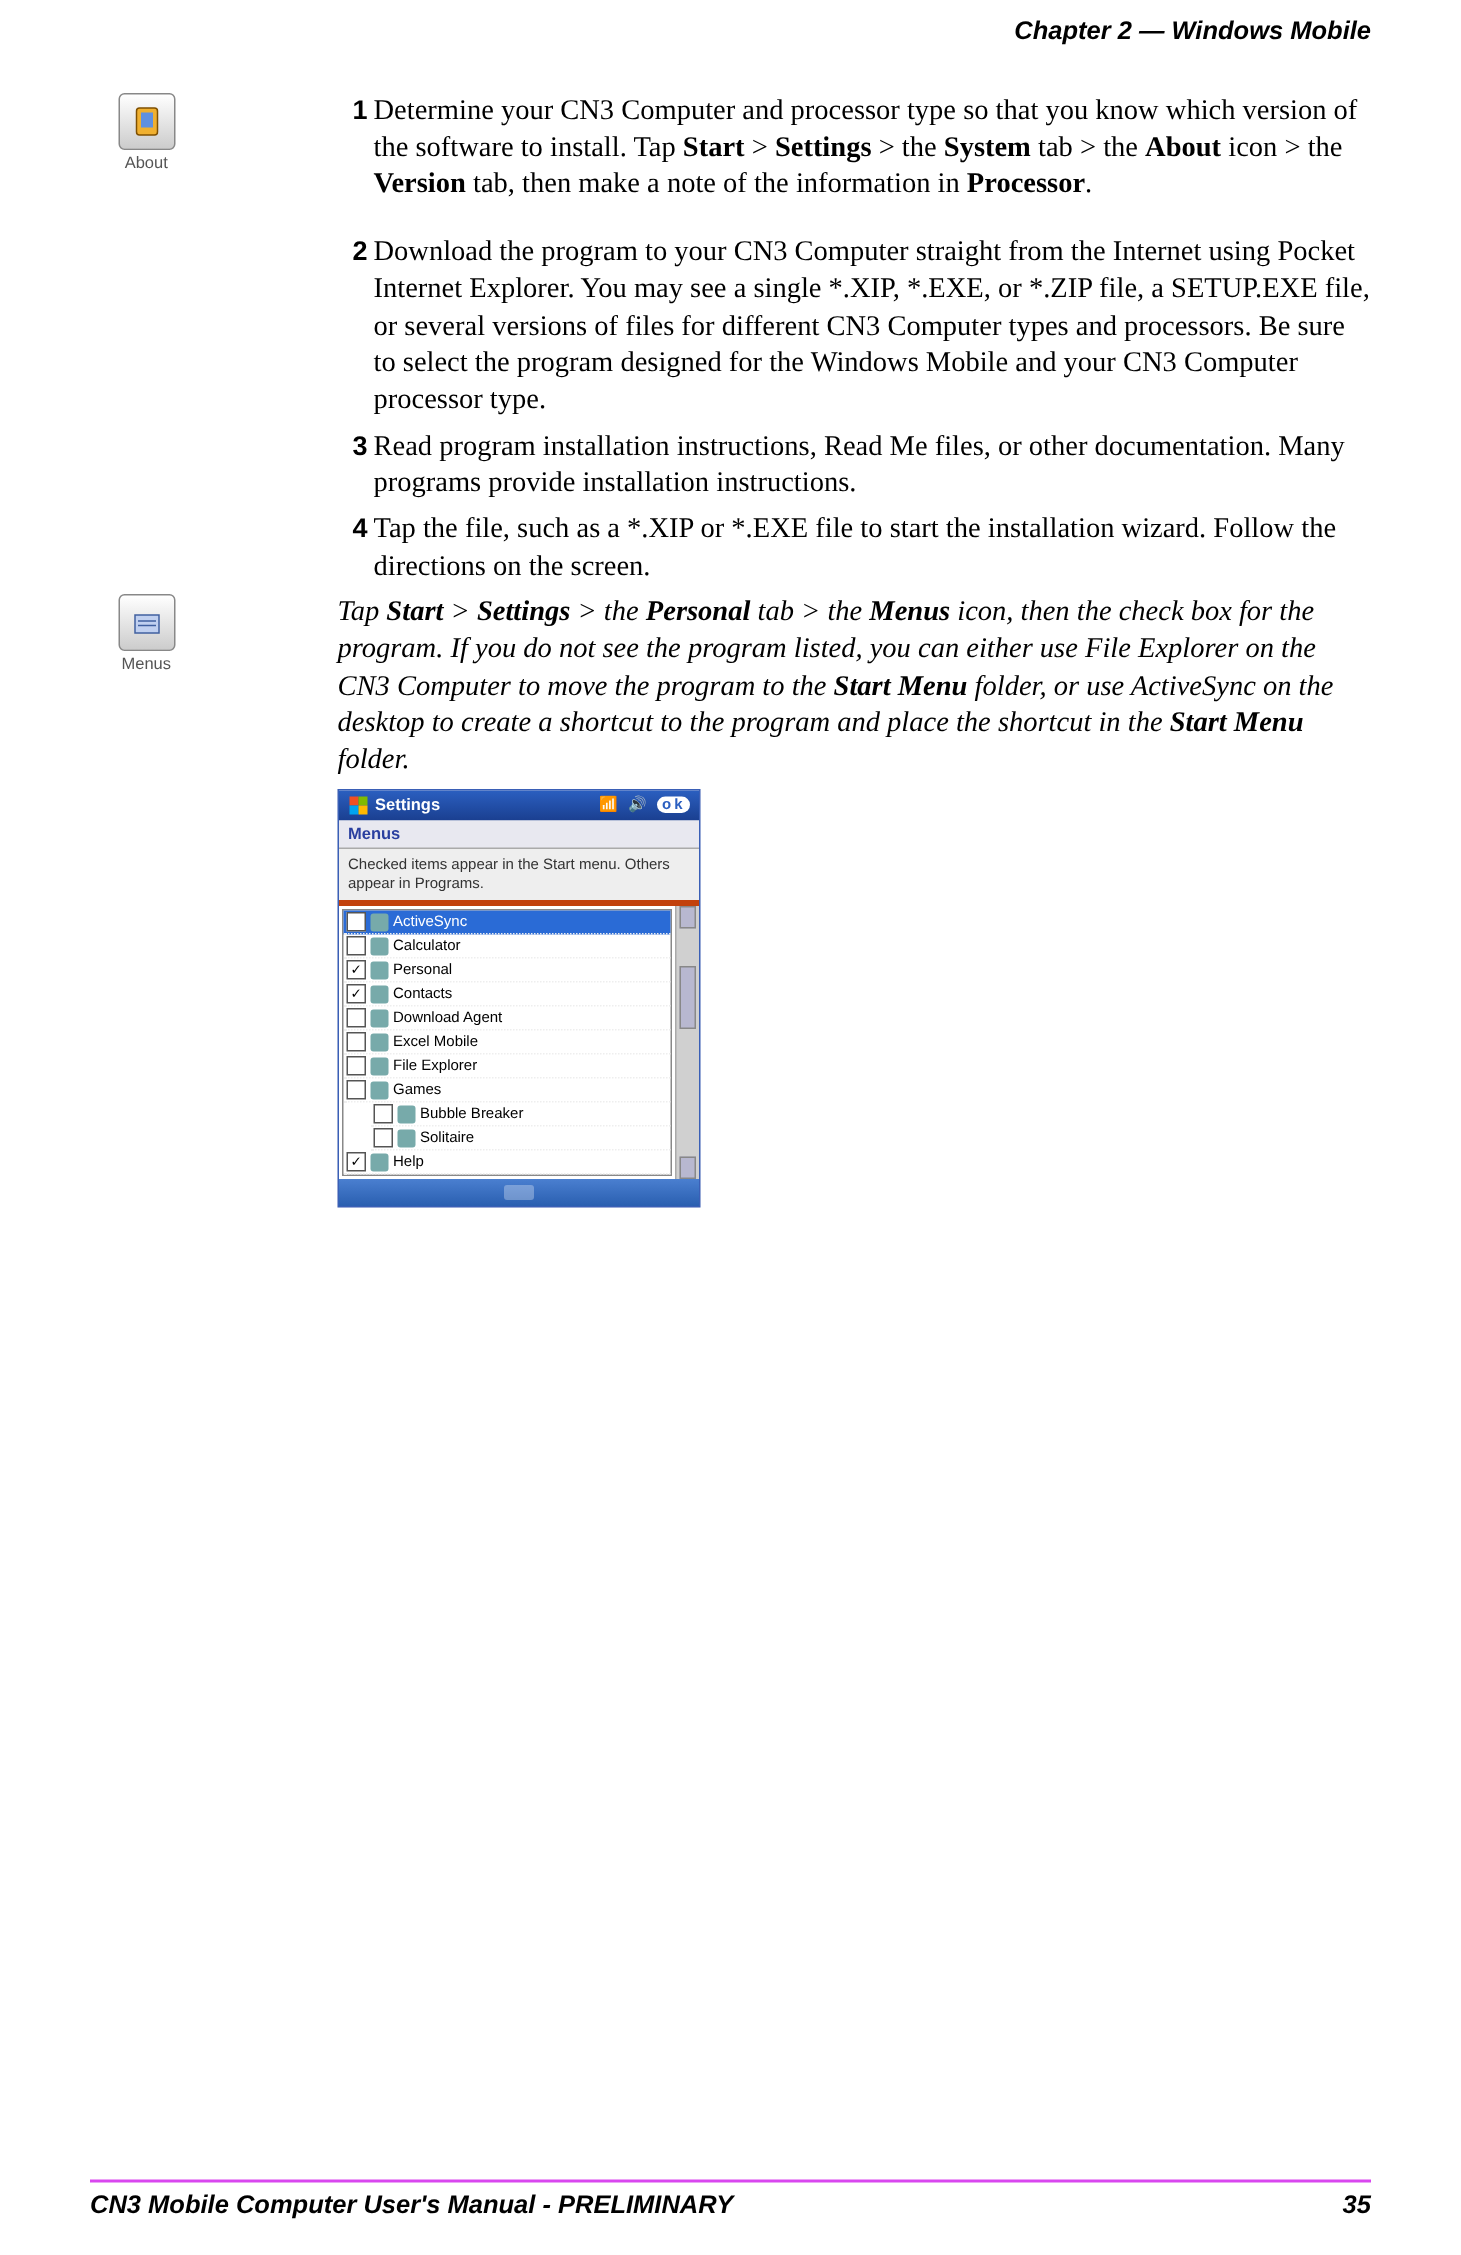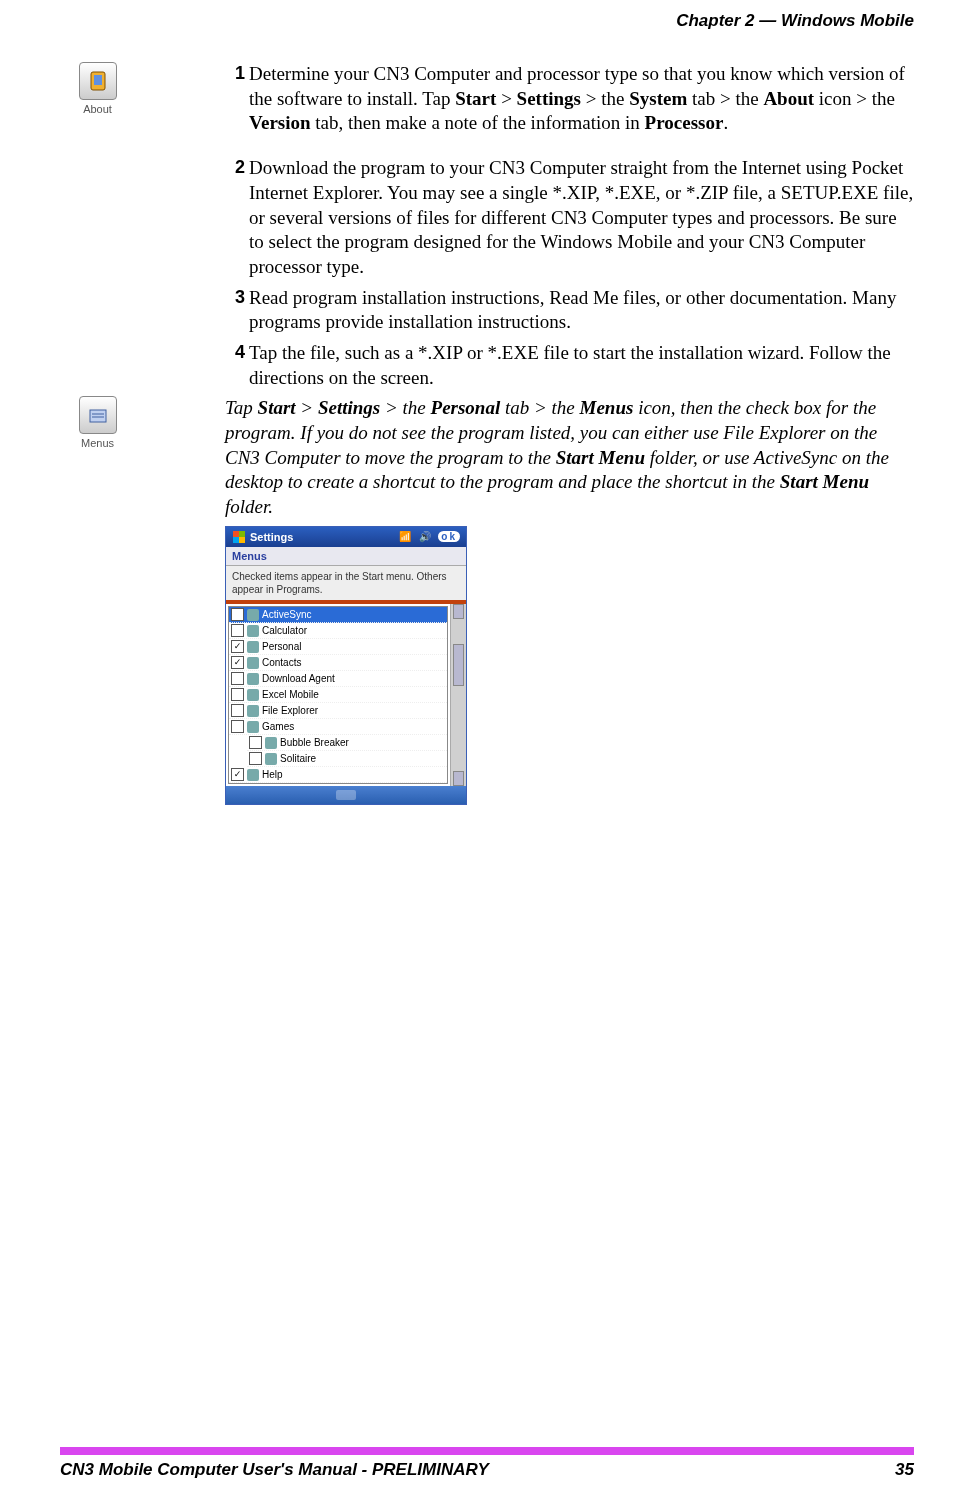--- a/index.html
+++ b/index.html
@@ -174,21 +174,21 @@
     .ss-bottombar span {
       width: 20px; height: 10px;
       background: rgba(255,255,255,0.3);
       border-radius: 2px;
     }
     .footer {
       position: absolute;
       bottom: 22px;
       left: 60px;
       right: 60px;
-      border-top: 8px solid #d946ef;
+      border-top: 2px solid #d946ef;
       padding-top: 4px;
       display: flex;
       justify-content: space-between;
       font-family: Arial, sans-serif;
       font-style: italic;
       font-weight: bold;
       font-size: 17px;
     }
     .indent-child { margin-left: 18px; }
   </style>

